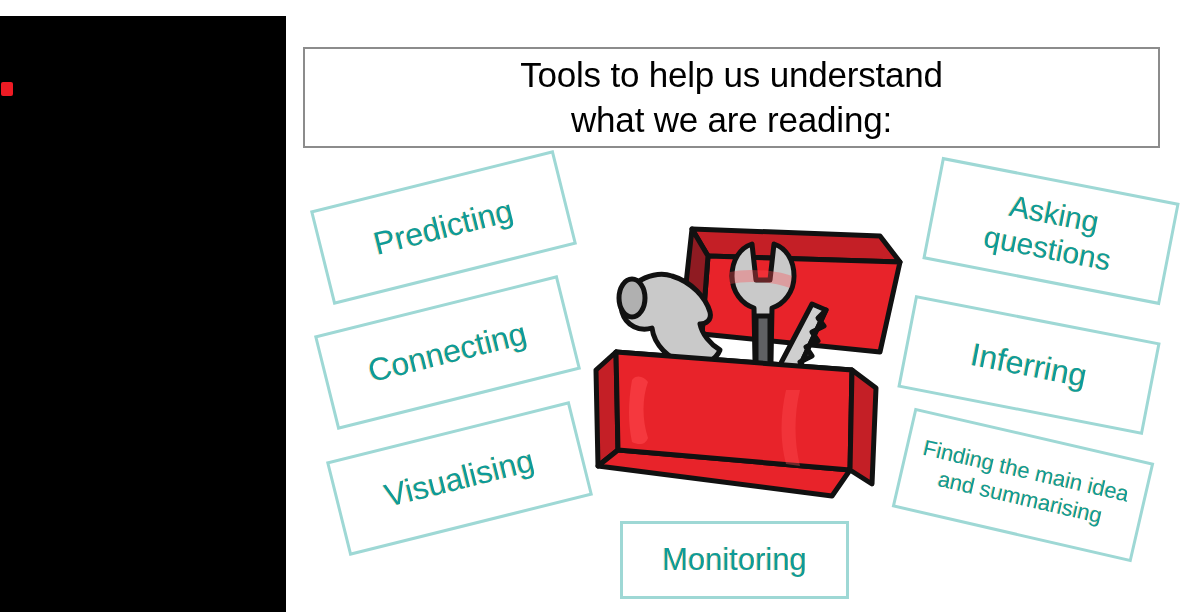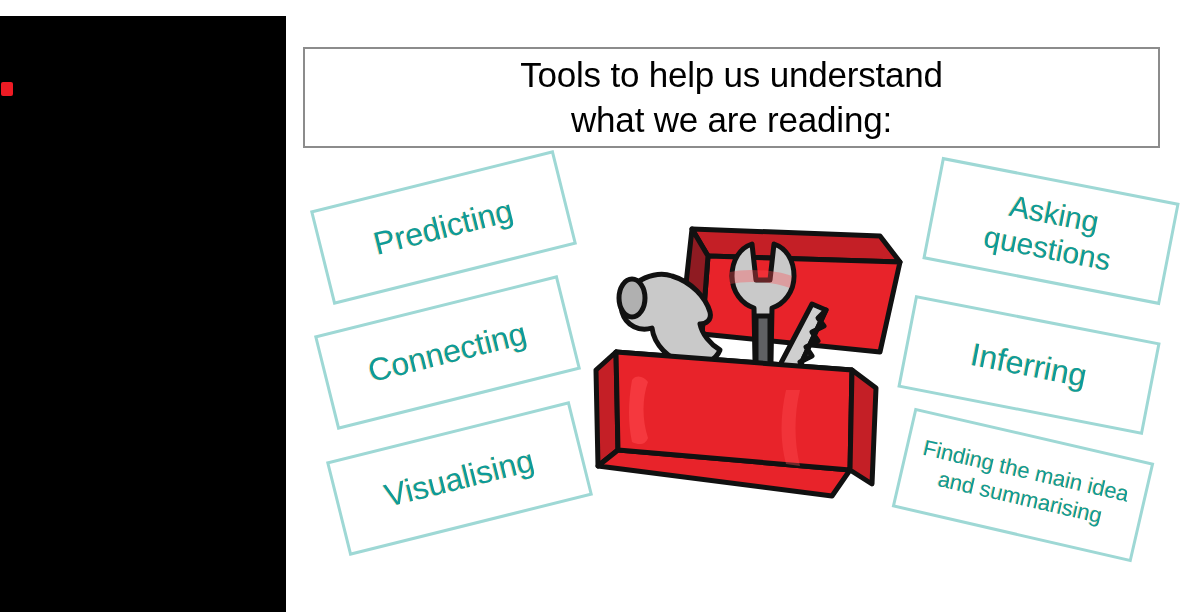--- a/index.html
+++ b/index.html
@@ -162,20 +162,23 @@
 
   <div class="tool-box" id="box-inferring">
     <span class="tool-label">Inferring</span>
   </div>
 
   <div class="tool-box" id="box-finding">
     <span class="tool-label">Finding the main idea
 and summarising</span>
   </div>
 
+  <div class="tool-box" id="box-monitoring">
+    <span class="tool-label">Monitoring</span>
+  </div>
 
   <div id="toolbox-illustration">
     <svg viewBox="0 0 340 330" width="340" height="330" xmlns="http://www.w3.org/2000/svg">
       <g stroke="#111111" stroke-width="5" stroke-linejoin="round" stroke-linecap="round">
 
         <path d="M112 45 L300 52 L320 78 L128 72 Z" fill="#c41f26"></path>
 
         <path d="M128 72 L320 78 L300 168 L122 150 Z" fill="#e8232a"></path>
 
         <path d="M112 45 L128 72 L122 150 L104 118 Z" fill="#8f1b22"></path>

